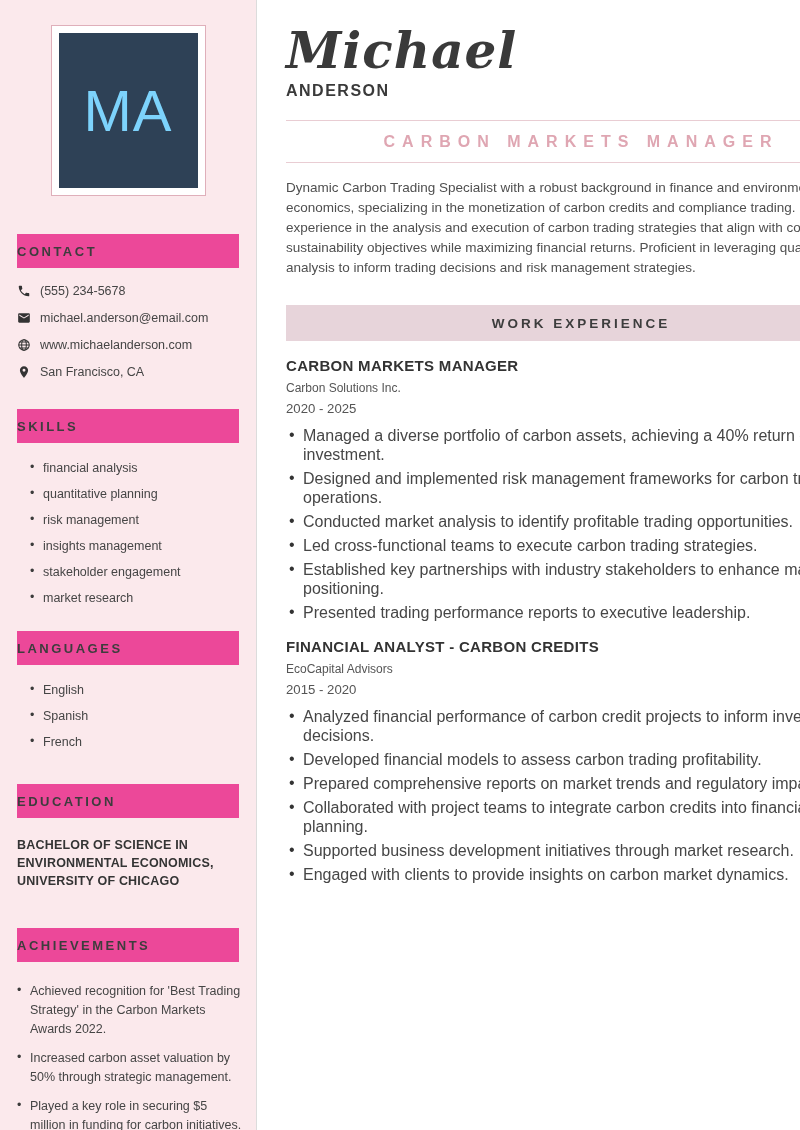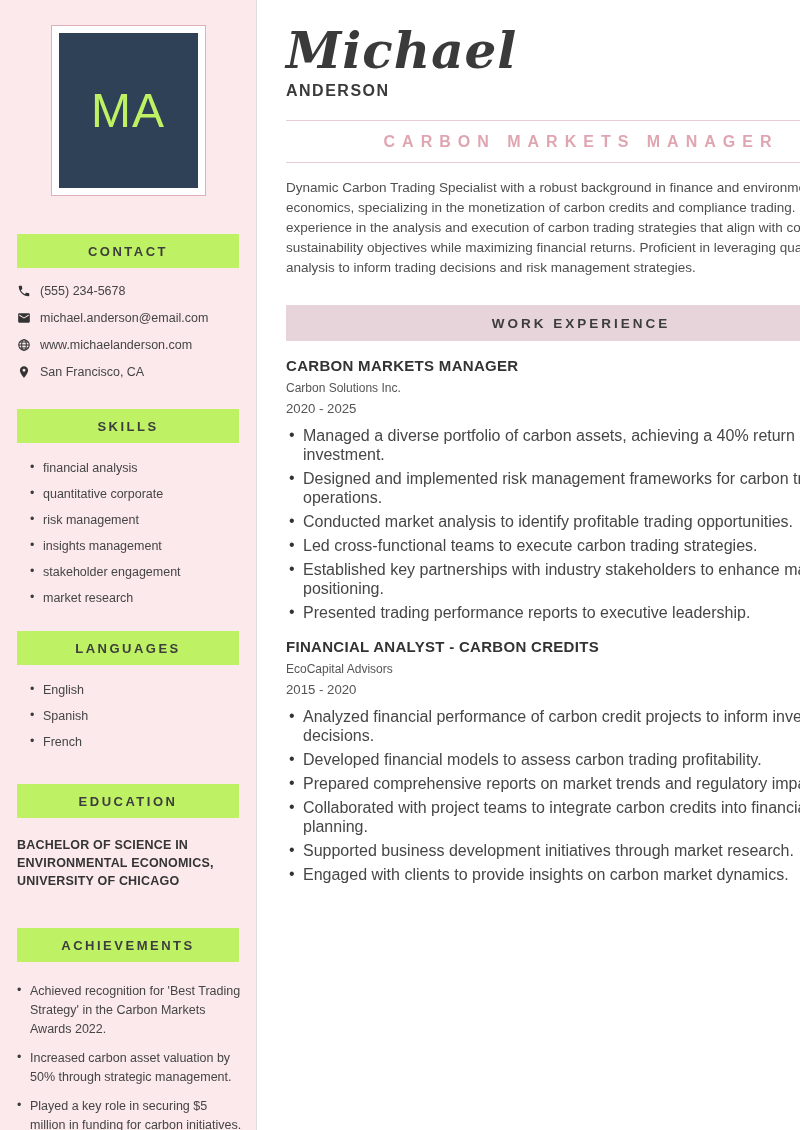--- a/index.html
+++ b/index.html
@@ -33,30 +33,29 @@
   }
   .photo-box {
     width: 100%;
     height: 100%;
     background: #2e4156;
     display: flex;
     align-items: center;
     justify-content: center;
   }
   .monogram {
-    color: #bef264;
-    font-size: 48px;
+    color: #7dd3fc;
+    font-size: 58px;
     font-weight: 500;
     letter-spacing: 1px;
   }
   .side-band {
     width: 222px;
     margin: 0 auto;
-    background: #bef264;
-    text-align: center;
+    background: #ec4899;
     padding: 10px 0 9px 0;
     font-size: 13px;
     font-weight: bold;
     letter-spacing: 2.5px;
     color: #3d3d3d;
   }
   .band-contact { margin-top: 38px; }
   .band-skills { margin-top: 30px; }
   .band-languages { margin-top: 26px; }
   .band-education { margin-top: 35px; }
@@ -261,21 +260,21 @@
             <path d="M12 2C8.1 2 5 5.1 5 9c0 5.2 7 13 7 13s7-7.8 7-13c0-3.9-3.1-7-7-7zm0 9.5A2.5 2.5 0 1 1 12 6.5a2.5 2.5 0 0 1 0 5z"></path>
           </svg>
       </span>
       <span>San Francisco, CA</span>
     </div>
   </div>
 
   <div class="side-band band-skills">SKILLS</div>
   <ul class="side-list">
     <li>financial analysis</li>
-    <li>quantitative corporate</li>
+    <li>quantitative planning</li>
     <li>risk management</li>
     <li>insights management</li>
     <li>stakeholder engagement</li>
     <li>market research</li>
   </ul>
 
   <div class="side-band band-languages">LANGUAGES</div>
   <ul class="side-list">
     <li>English</li>
     <li>Spanish</li>

